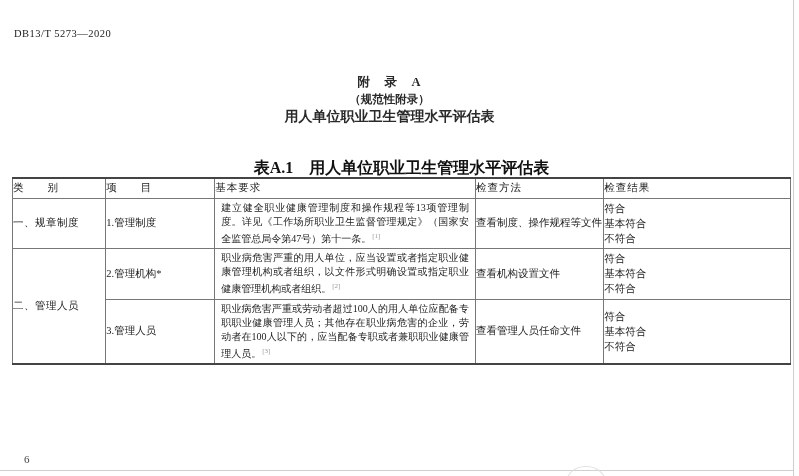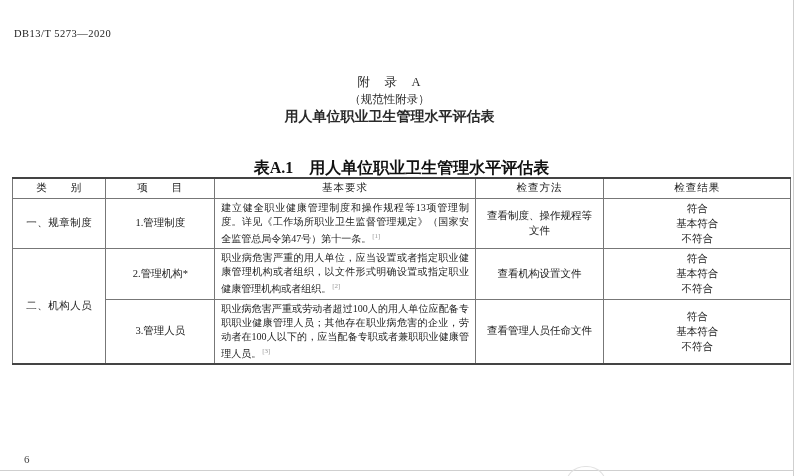--- a/index.html
+++ b/index.html
@@ -12,43 +12,43 @@
     overflow:hidden;
   }
   .doc-code{
     position:absolute;left:14px;top:28px;
     font-size:10.5px;letter-spacing:0.5px;color:#222;
   }
   .title-block{
     position:absolute;left:0;right:20px;top:74px;
     text-align:center;line-height:17px;
   }
-  .title-block .t1{font-size:12.5px;font-weight:normal;letter-spacing:1px;}
-  .title-block .t2{font-size:11.5px;font-weight:normal;}
+  .title-block .t1{font-size:12.5px;font-weight:bold;letter-spacing:1px;}
+  .title-block .t2{font-size:11.5px;font-weight:bold;}
   .title-block .t3{font-size:14px;font-weight:bold;}
   .intro{
     position:absolute;left:35px;top:141px;margin:0;
     font-size:12px;color:#222;
   }
   .caption{
     position:absolute;left:12px;width:779px;top:158px;
     text-align:center;font-size:16px;font-weight:bold;color:#111;
   }
   table.eval{
     position:absolute;left:12px;top:177px;
     width:779px;
     border-collapse:collapse;
     table-layout:fixed;
     font-size:10.5px;color:#222;
   }
   table.eval th,table.eval td{
     border:1px solid #777;
-    padding:1px 8px;
+    padding:1px 0;
     vertical-align:middle;
-    text-align:center;
+    text-align:left;
     line-height:14.5px;
   }
   table.eval{border-top:2px solid #444;border-bottom:2px solid #444;}
   table.eval tr.toprow th{border-top:2px solid #444;}
   table.eval tr.lastrow td{border-bottom:2px solid #444;}
   table.eval th{font-weight:normal;height:17px;letter-spacing:1px;}
   table.eval td.req{
     text-align:left;
     text-align:justify;
     padding:2px 6px;
@@ -115,21 +115,21 @@
         <td>1.管理制度</td>
         <td class="req"><span>建立健全职业健康管理制度和操作规程等13项管理制度。详见《工作场所职业卫生监督管理规定》（国家安全监管总局令第47号）第十一条。</span><sup class="ref">[1]</sup></td>
         <td>查看制度、操作规程等文件</td>
         <td>
           <div class="result-line">符合</div>
           <div class="result-line">基本符合</div>
           <div class="result-line">不符合</div>
         </td>
       </tr>
       <tr>
-        <td class="cat" rowspan="2">二、机构人员</td>
+        <td class="cat" rowspan="2">二、管理人员</td>
         <td>2.管理机构*</td>
         <td class="req"><span>职业病危害严重的用人单位，应当设置或者指定职业健康管理机构或者组织，以文件形式明确设置或指定职业健康管理机构或者组织。</span><sup class="ref">[2]</sup></td>
         <td>查看机构设置文件</td>
         <td>
           <div class="result-line">符合</div>
           <div class="result-line">基本符合</div>
           <div class="result-line">不符合</div>
         </td>
       </tr>
       <tr class="lastrow">

